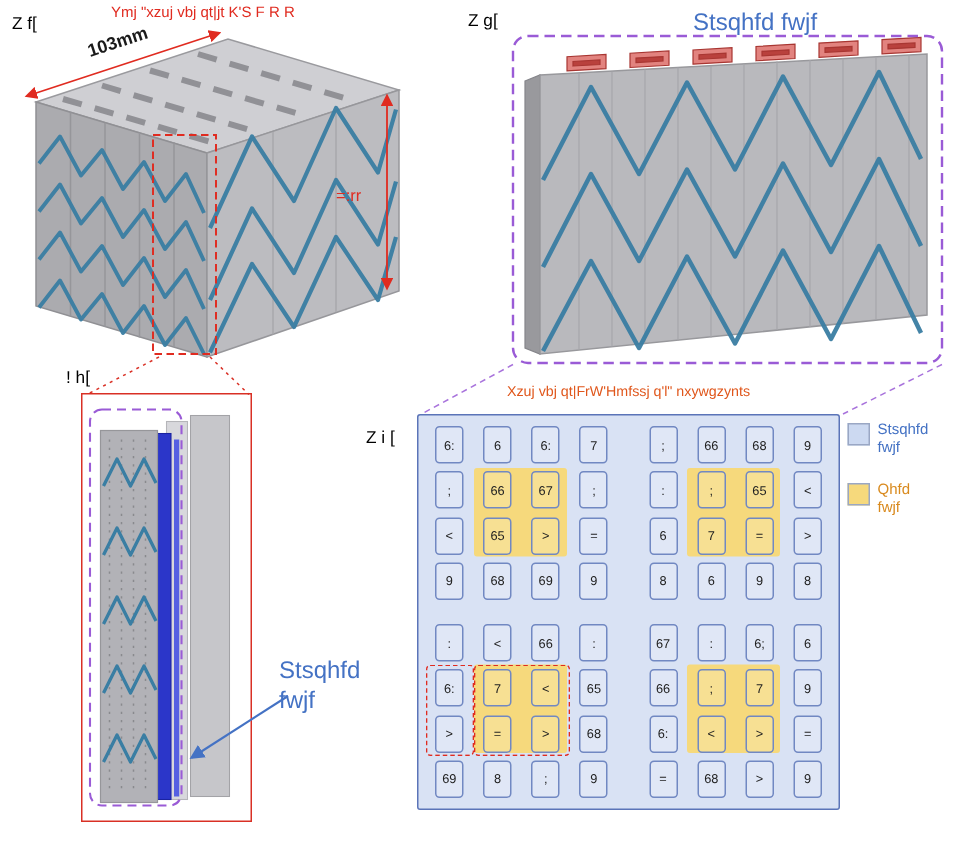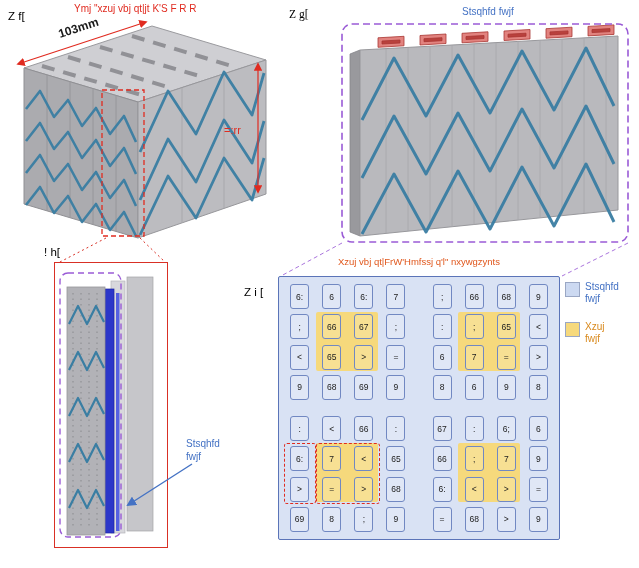--- a/index.html
+++ b/index.html
@@ -2,21 +2,21 @@
 <html><head>
 <meta charset="utf-8">
 <style>
   html,body{margin:0;padding:0;background:#fff;}
   .page{position:relative;width:639px;height:568px;background:#ffffff;
         font-family:"Liberation Sans",sans-serif;overflow:hidden;}
   .abs{position:absolute;}
   .plabel{position:absolute;font-size:11.5px;color:#000;}
   .title-red{position:absolute;left:74px;top:3px;width:205px;font-size:10px;color:#e02b20;line-height:1.15;}
   .title-orange{position:absolute;left:276px;top:256px;width:286px;text-align:center;font-size:9.5px;color:#e0571c;}
-  .ann-blue{position:absolute;color:#4472c4;font-size:10px;line-height:1.25;}
+  .ann-blue{position:absolute;color:#4472c4;font-size:16px;line-height:1.25;}
   
   .cframe{position:absolute;left:54px;top:262px;width:114px;height:286px;border:1.2px solid #d93025;box-sizing:border-box;background:#fff;}
   
   .grid{position:absolute;left:278px;top:276px;width:282px;height:264px;background:#d9e2f4;
         border:1.5px solid #5b74b8;box-sizing:border-box;padding:7px;display:grid;
         grid-template-columns:repeat(4,1fr) 9px repeat(4,1fr);
         grid-template-rows:repeat(4,1fr) 6px repeat(4,1fr);
         gap:5px;border-radius:2px;}
   .gcell{width:17px;height:23px;border:1px solid #7188c2;border-radius:3px;display:flex;
          align-items:center;justify-content:center;font-size:8.5px;color:#222;
@@ -82,21 +82,21 @@
     </g>
 
     <rect x="100" y="84" width="42" height="146" fill="none" stroke="#e02b20" stroke-width="1.3" stroke-dasharray="5 3"></rect>
 
     <line x1="16" y1="58" x2="144" y2="16" stroke="#e02b20" stroke-width="1.2" marker-start="url(#ar)" marker-end="url(#ar)"></line>
     <text x="58" y="32" transform="rotate(-18 58 32)" font-size="12" font-weight="bold" fill="#1a1a1a">103mm</text>
     <line x1="256" y1="58" x2="256" y2="186" stroke="#e02b20" stroke-width="1.2" marker-start="url(#ar)" marker-end="url(#ar)"></line>
     <text x="222" y="128" font-size="11" fill="#e02b20">=:rr</text>
   </svg>
 
-  <div class="plabel" style="left:289px;top:8px;font-family:Liberation Serif, serif;">Z g[</div>
+  <div class="plabel" style="left:312px;top:8px;">Z g[</div>
   <div class="ann-blue" style="left:462px;top:6px;width:160px;">Stsqhfd fwjf</div>
 
   <svg class="abs" style="left:296px;top:4px;" width="340" height="242" viewBox="0 0 340 242">
 
     <polygon points="54,50 64,46 64,232 54,228" fill="#99999d" stroke="#85858a" stroke-width="0.8"></polygon>
     <polygon points="64,46 322,32 322,206 64,232" fill="#b9b9bd" stroke="#98989c" stroke-width="1"></polygon>
     <g stroke="#a6a6ab" stroke-width="0.8">
       <line x1="90" y1="45" x2="90" y2="229"></line>
         <line x1="112" y1="44" x2="112" y2="227"></line>
       <line x1="134" y1="42" x2="134" y2="225"></line>
@@ -254,21 +254,21 @@
     <div class="legend-item">
       <div class="swatch" style="background: rgb(204, 217, 241);"></div>
       <div class="legend-text lt-blue">
         <div>Stsqhfd</div>
         <div>fwjf</div>
       </div>
     </div>
     <div class="legend-item">
       <div class="swatch" style="background: rgb(246, 217, 124);"></div>
       <div class="legend-text lt-orange">
-        <div>Xzuj</div>
+        <div>Qhfd</div>
         <div>fwjf</div>
       </div>
     </div>
   </div>
 
   <svg class="abs" style="left:0;top:0;pointer-events:none;z-index:5;" width="639" height="568" viewBox="0 0 639 568">
     <defs>
       <marker id="ab" viewBox="0 0 10 10" refX="8" refY="5" markerWidth="7" markerHeight="7" orient="auto">
         <path d="M0,0 L10,5 L0,10 z" fill="#4472c4"></path>
       </marker>

